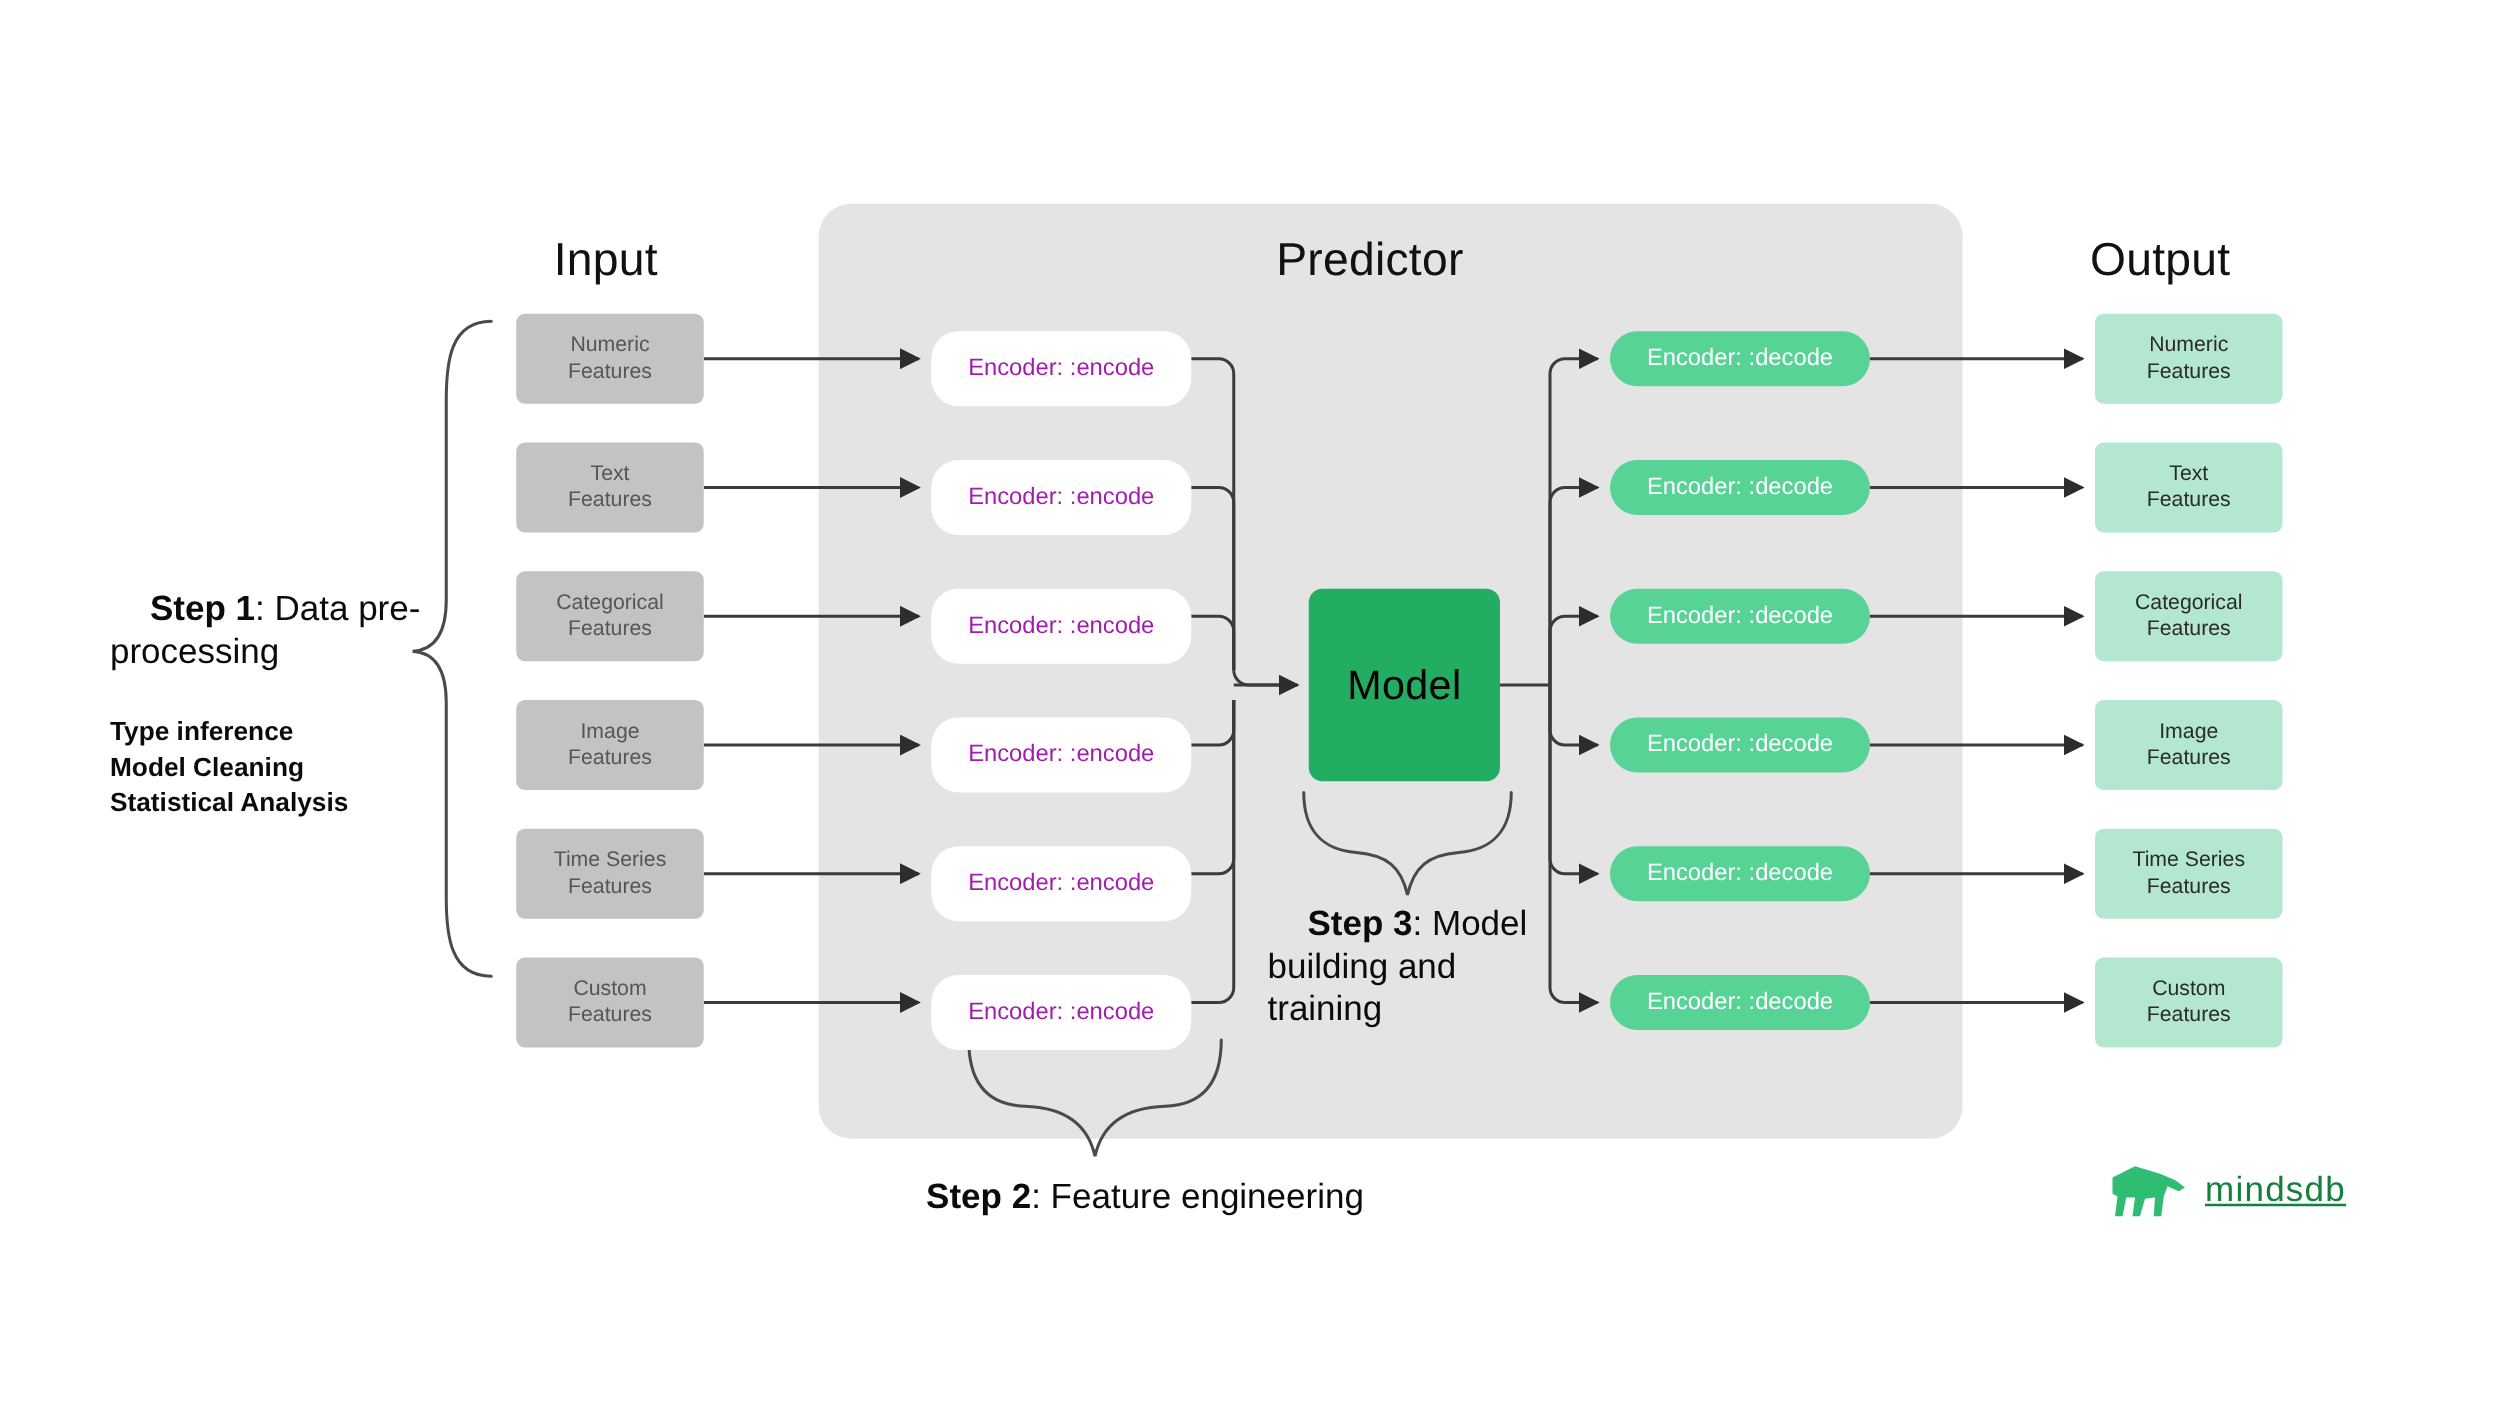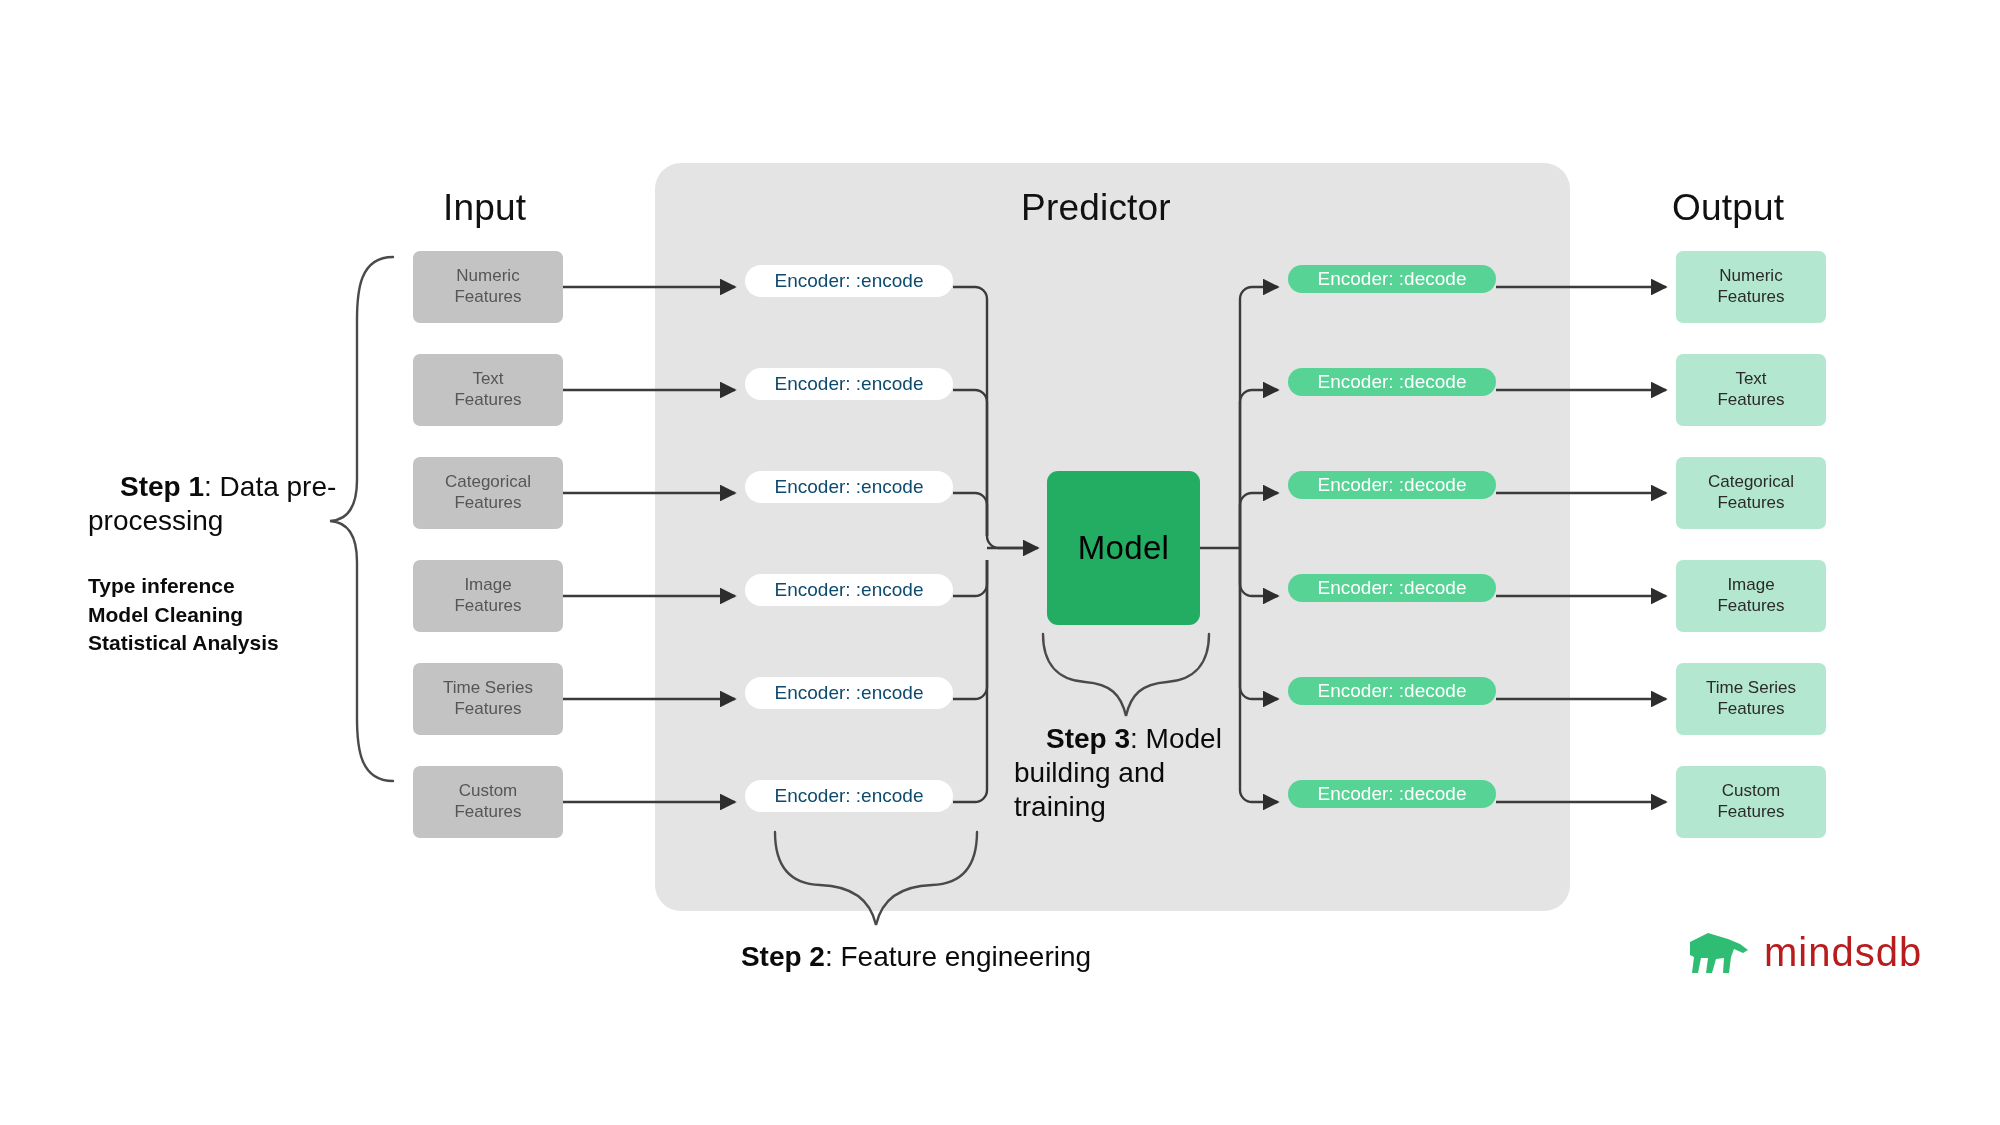--- a/index.html
+++ b/index.html
@@ -70,31 +70,31 @@
     width: 150px;
     height: 72px;
     background: #b4e7cf;
     border-radius: 7px;
     color: #2b2b2b;
     font-size: 17px;
   }
 
   .encoder-box {
     width: 208px;
-    height: 32px;
+    height: 60px;
     background: #ffffff;
     border-radius: 22px;
-    color: #0c4a6e;
+    color: #a21caf;
     font-size: 19px;
     white-space: nowrap;
   }
 
   .decoder-box {
     width: 208px;
-    height: 28px;
+    height: 44px;
     background: #57d396;
     border-radius: 22px;
     color: #ffffff;
     font-size: 19px;
     white-space: nowrap;
   }
 
   .model-box {
     position: absolute;
     left: 1047px;
@@ -141,24 +141,25 @@
   .logo {
     position: absolute;
     left: 1688px;
     top: 928px;
     display: flex;
     align-items: center;
     gap: 14px;
   }
   .logo-mark { width: 62px; height: 48px; display: block; }
   .logo-word {
-    font-size: 40px;
+    font-size: 28px;
     font-weight: 400;
-    color: #b91c1c;
+    color: #15803d;
     letter-spacing: 1px;
+    text-decoration: underline;
   }
 </style>
 </head>
 <body>
 
 <div id="stage">
 
   <div class="predictor-panel"></div>
 
   <svg id="wires" viewBox="0 0 2000 1125" xmlns="http://www.w3.org/2000/svg">

